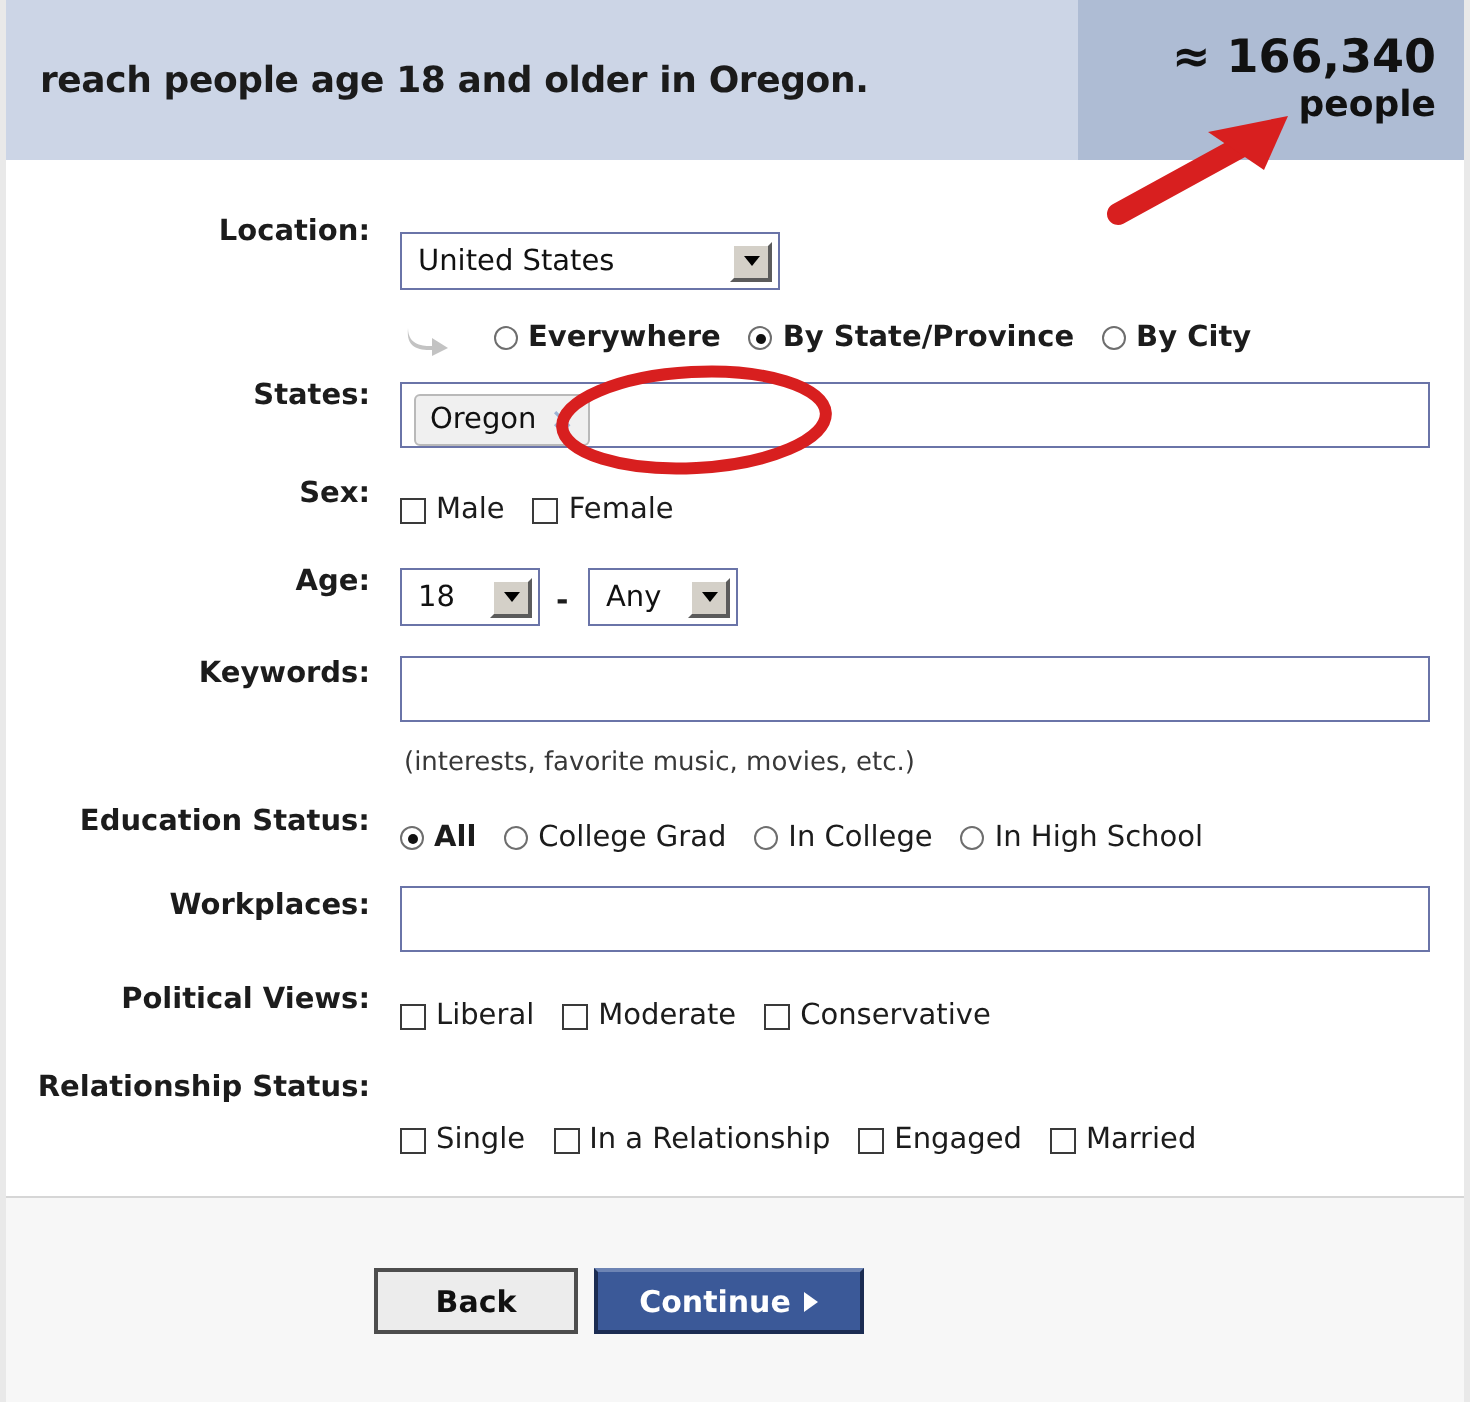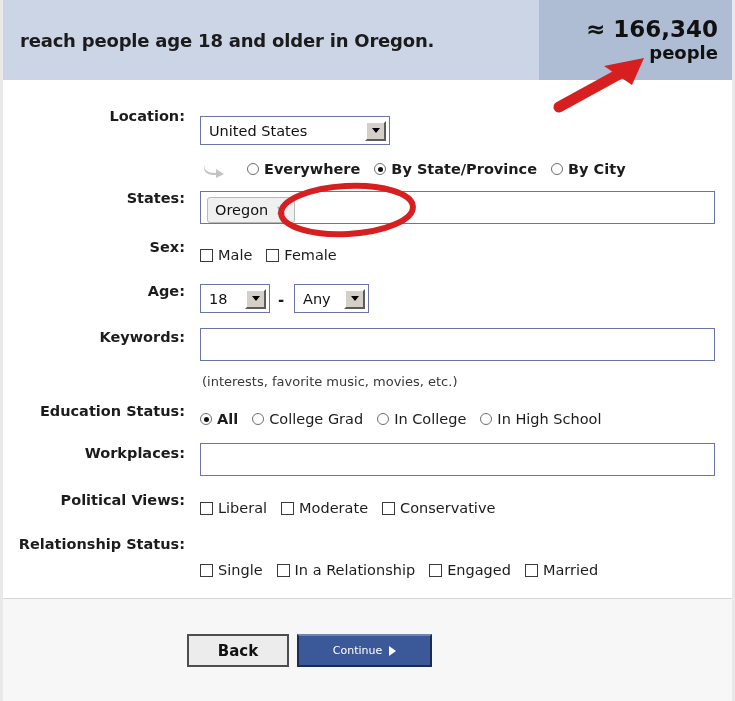--- a/index.html
+++ b/index.html
@@ -243,22 +243,22 @@
   }
   .btn-continue {
     position: absolute;
     left: 294px; top: 35px;
     width: 135px; height: 33px;
     background: #3b5998;
     border: 2px solid #1b2c52;
     border-top-color: #6d84b4;
     box-sizing: border-box;
     font-family: "DejaVu Sans", "Liberation Sans", sans-serif;
-    font-size: 11px;
-    font-weight: normal;
+    font-size: 15px;
+    font-weight: bold;
     color: #ffffff;
     cursor: pointer;
     display: flex;
     align-items: center;
     justify-content: center;
     gap: 7px;
   }
   .btn-continue .tri {
     width: 0; height: 0;
     border-top: 5px solid transparent;

